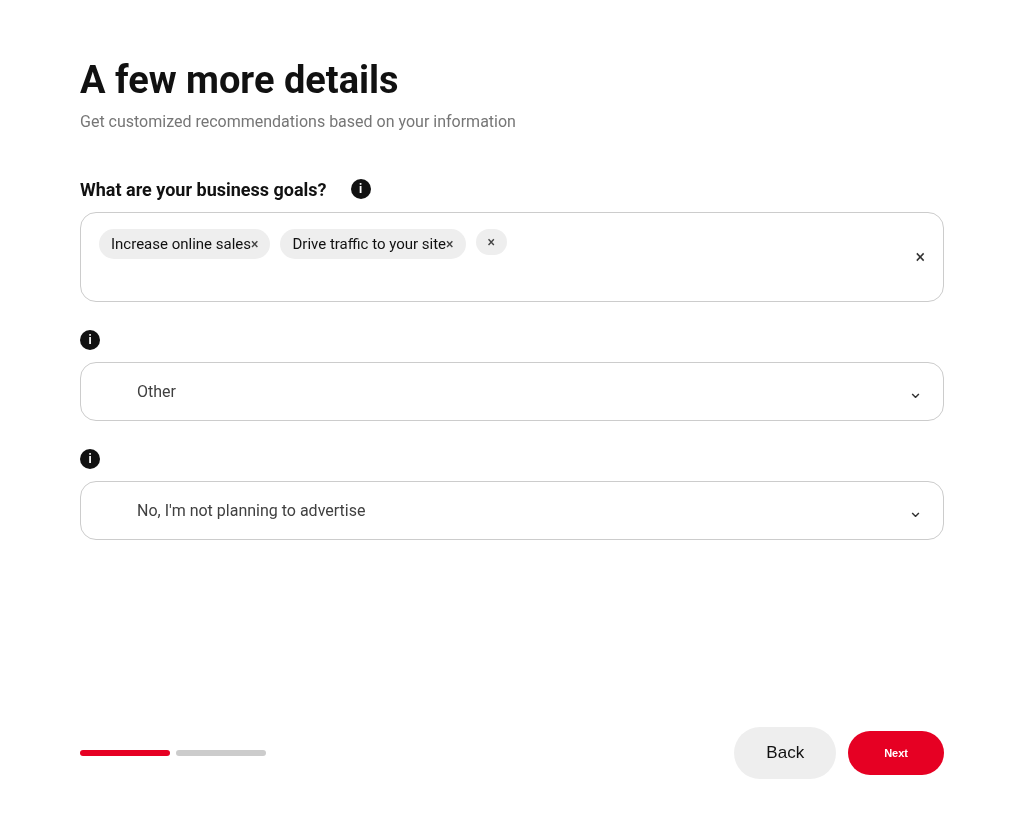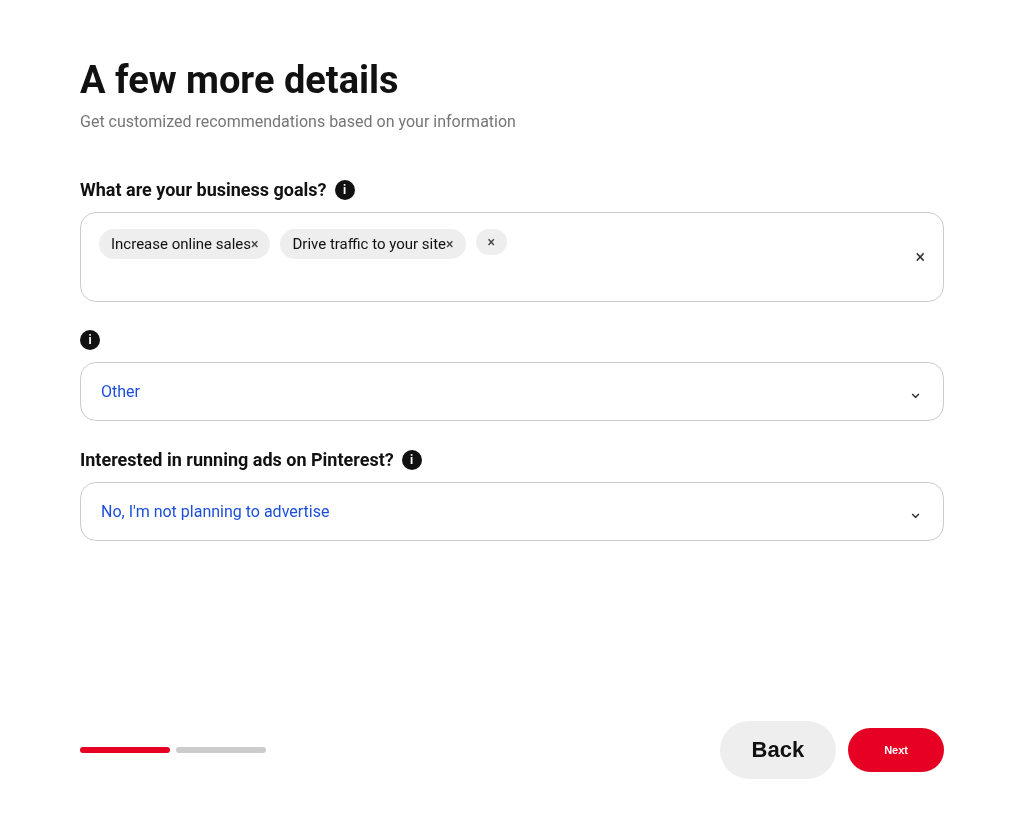--- a/index.html
+++ b/index.html
@@ -36,22 +36,22 @@
     .section {
       margin-bottom: 28px;
     }
 
     .section-label {
       font-size: 18px;
       font-weight: 700;
       color: #111111;
       margin-bottom: 12px;
       display: flex;
-      align-items: flex-end;
-      gap: 8px;
+      align-items: center;
+      gap: 24px;
     }
 
     .info-icon {
       width: 20px;
       height: 20px;
       background: #111111;
       border-radius: 50%;
       display: inline-flex;
       align-items: center;
       justify-content: center;
@@ -108,21 +108,22 @@
       padding: 18px 20px;
       display: flex;
       align-items: center;
       justify-content: space-between;
       cursor: pointer;
       background: #ffffff;
     }
 
     .dropdown-value {
       font-size: 16px;
-      color: #1d4ed8;
+      color: #404040;
+      margin-left: 36px;
     }
 
     .chevron-icon {
       font-size: 18px;
       color: #333333;
     }
 
     .footer {
       margin-top: auto;
       display: flex;
@@ -154,22 +155,22 @@
       display: flex;
       gap: 12px;
       align-items: center;
     }
 
     .back-btn {
       padding: 16px 32px;
       border-radius: 30px;
       background: #eeeeee;
       color: #111111;
-      font-size: 22px;
-      font-weight: 700;
+      font-size: 17px;
+      font-weight: 400;
       border: none;
       cursor: pointer;
     }
 
     .next-btn {
       padding: 16px 36px;
       border-radius: 30px;
       background: #e60023;
       color: #ffffff;
       font-size: 11px;
@@ -214,21 +215,20 @@
     </span>
   </div>
   <div class="dropdown-box">
     <span class="dropdown-value">Other</span>
     <span class="chevron-icon">⌄</span>
   </div>
 </div>
 
 <div class="section">
   <div class="section-label">
-    <span>Interested in running ads on Pinterest?</span>
     <span class="info-icon">
       <span>i</span>
     </span>
   </div>
   <div class="dropdown-box">
     <span class="dropdown-value">No, I'm not planning to advertise</span>
     <span class="chevron-icon">⌄</span>
   </div>
 </div>
 

